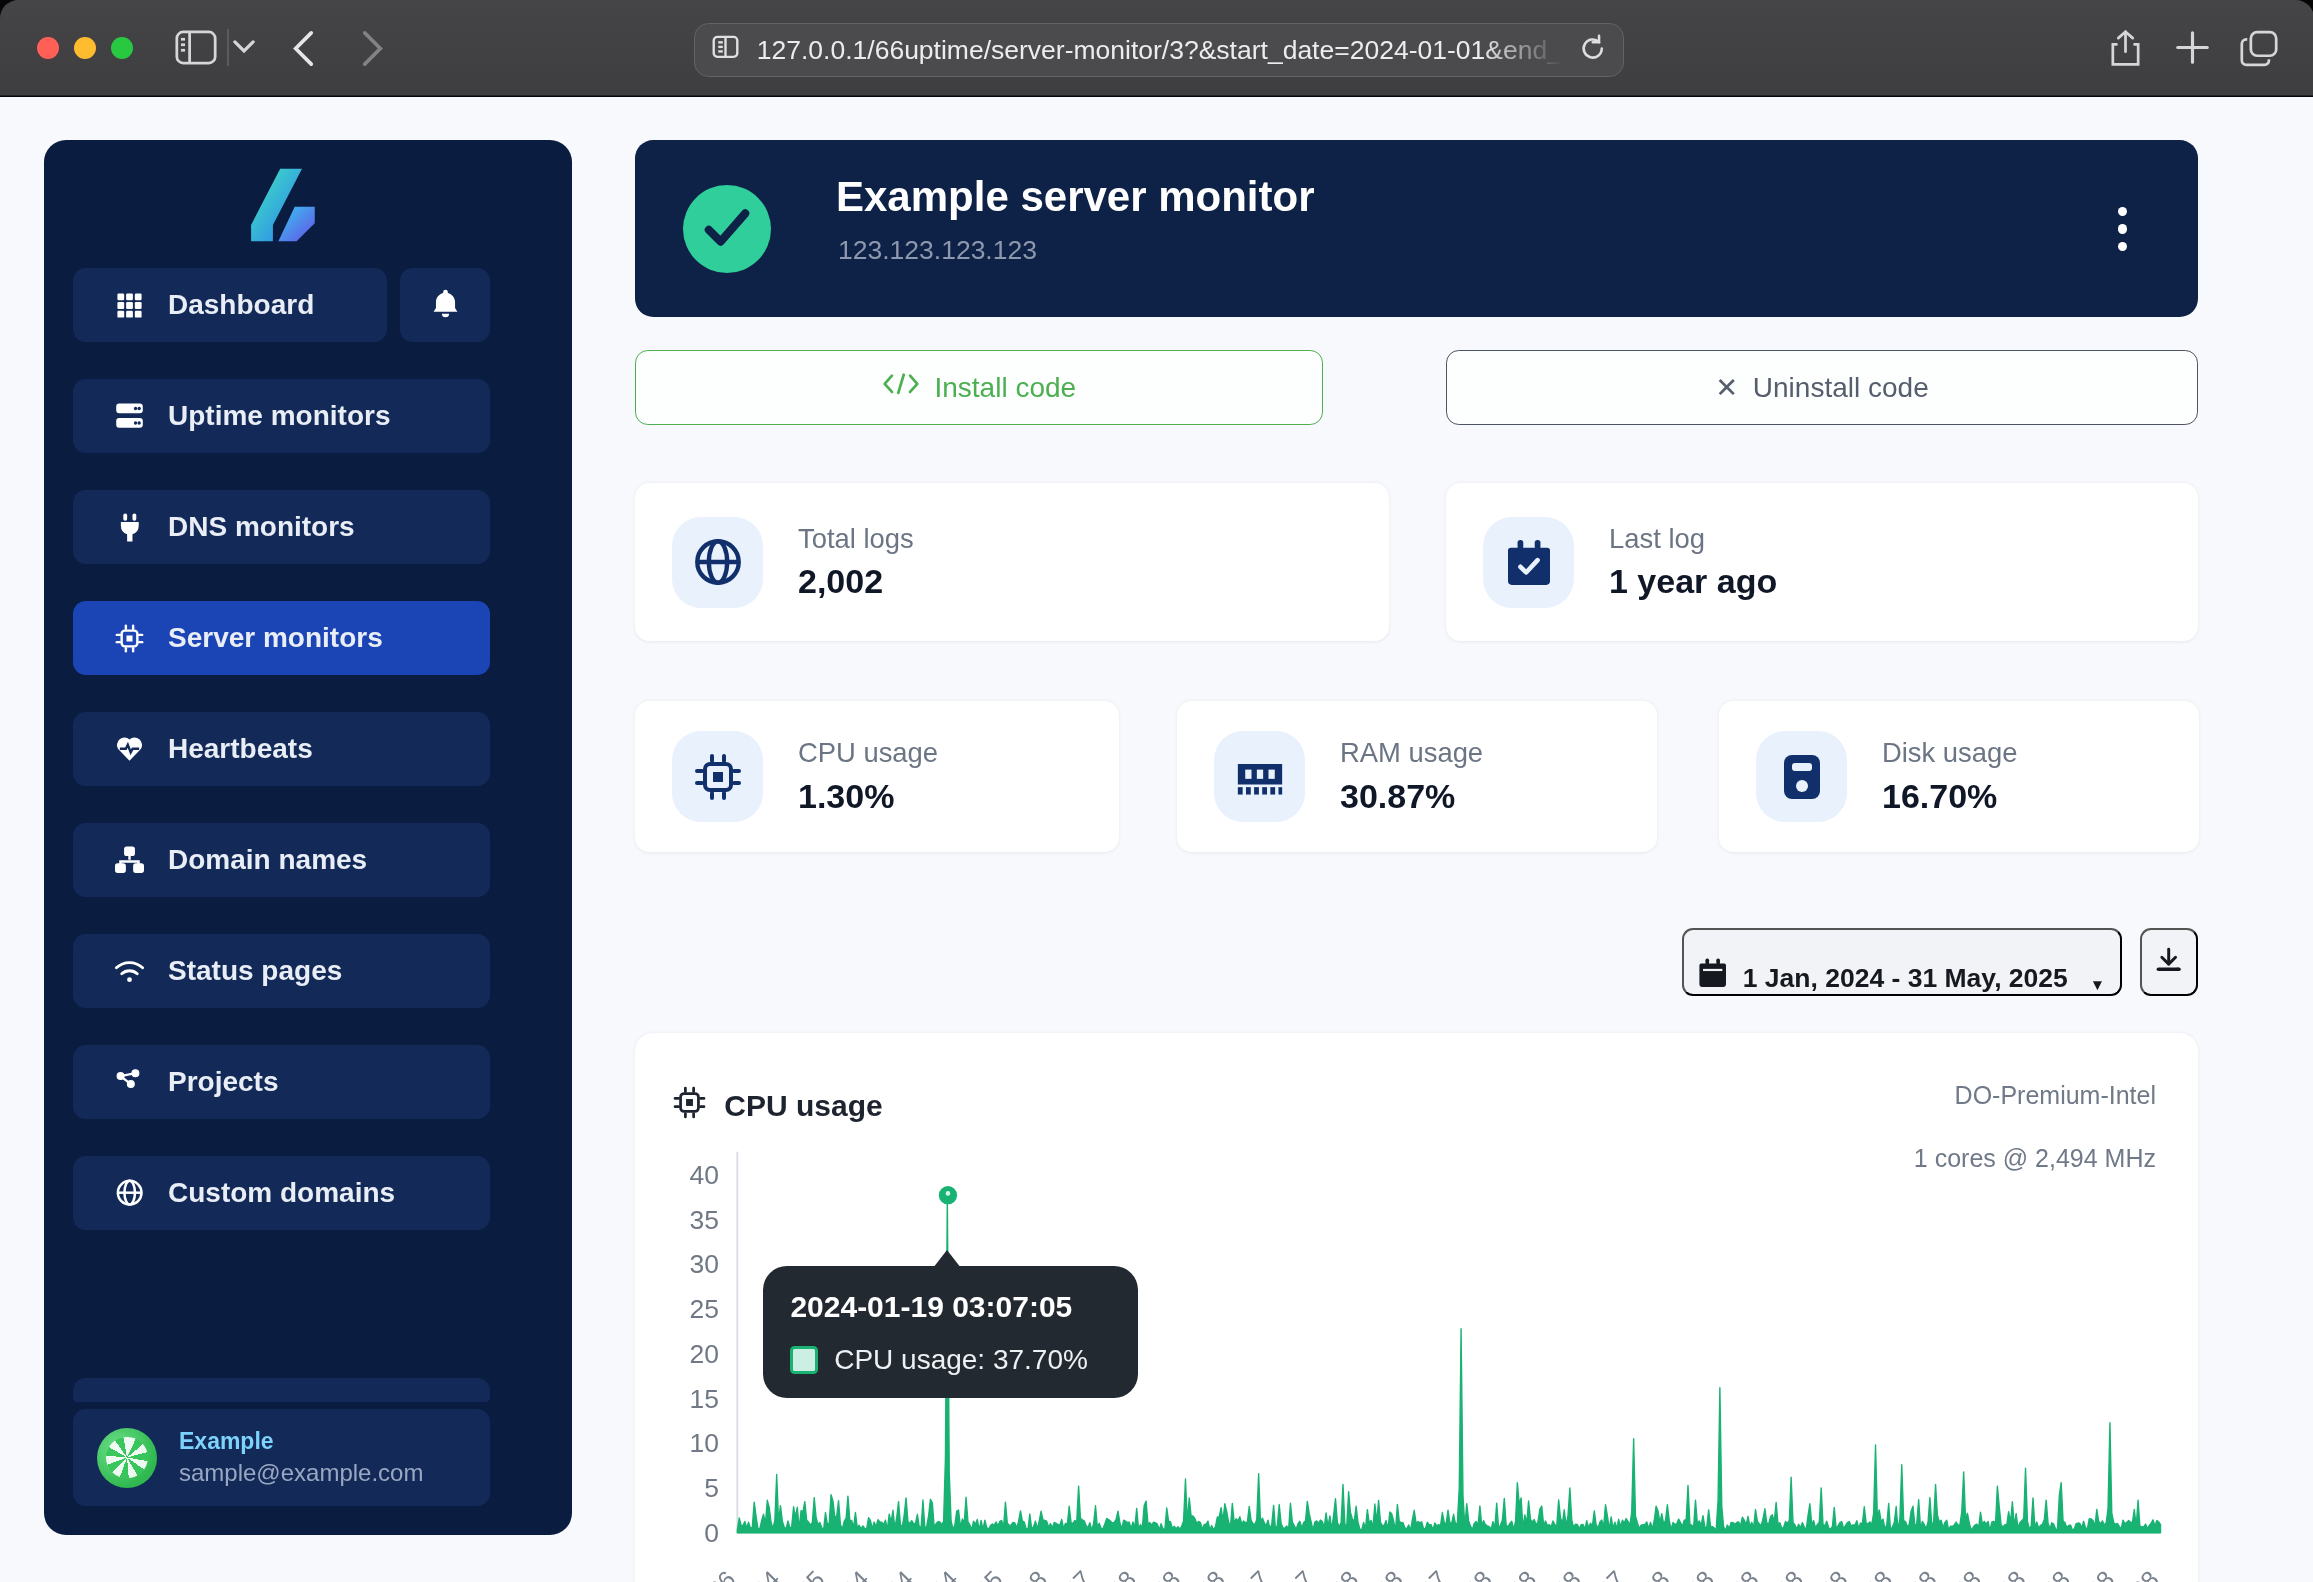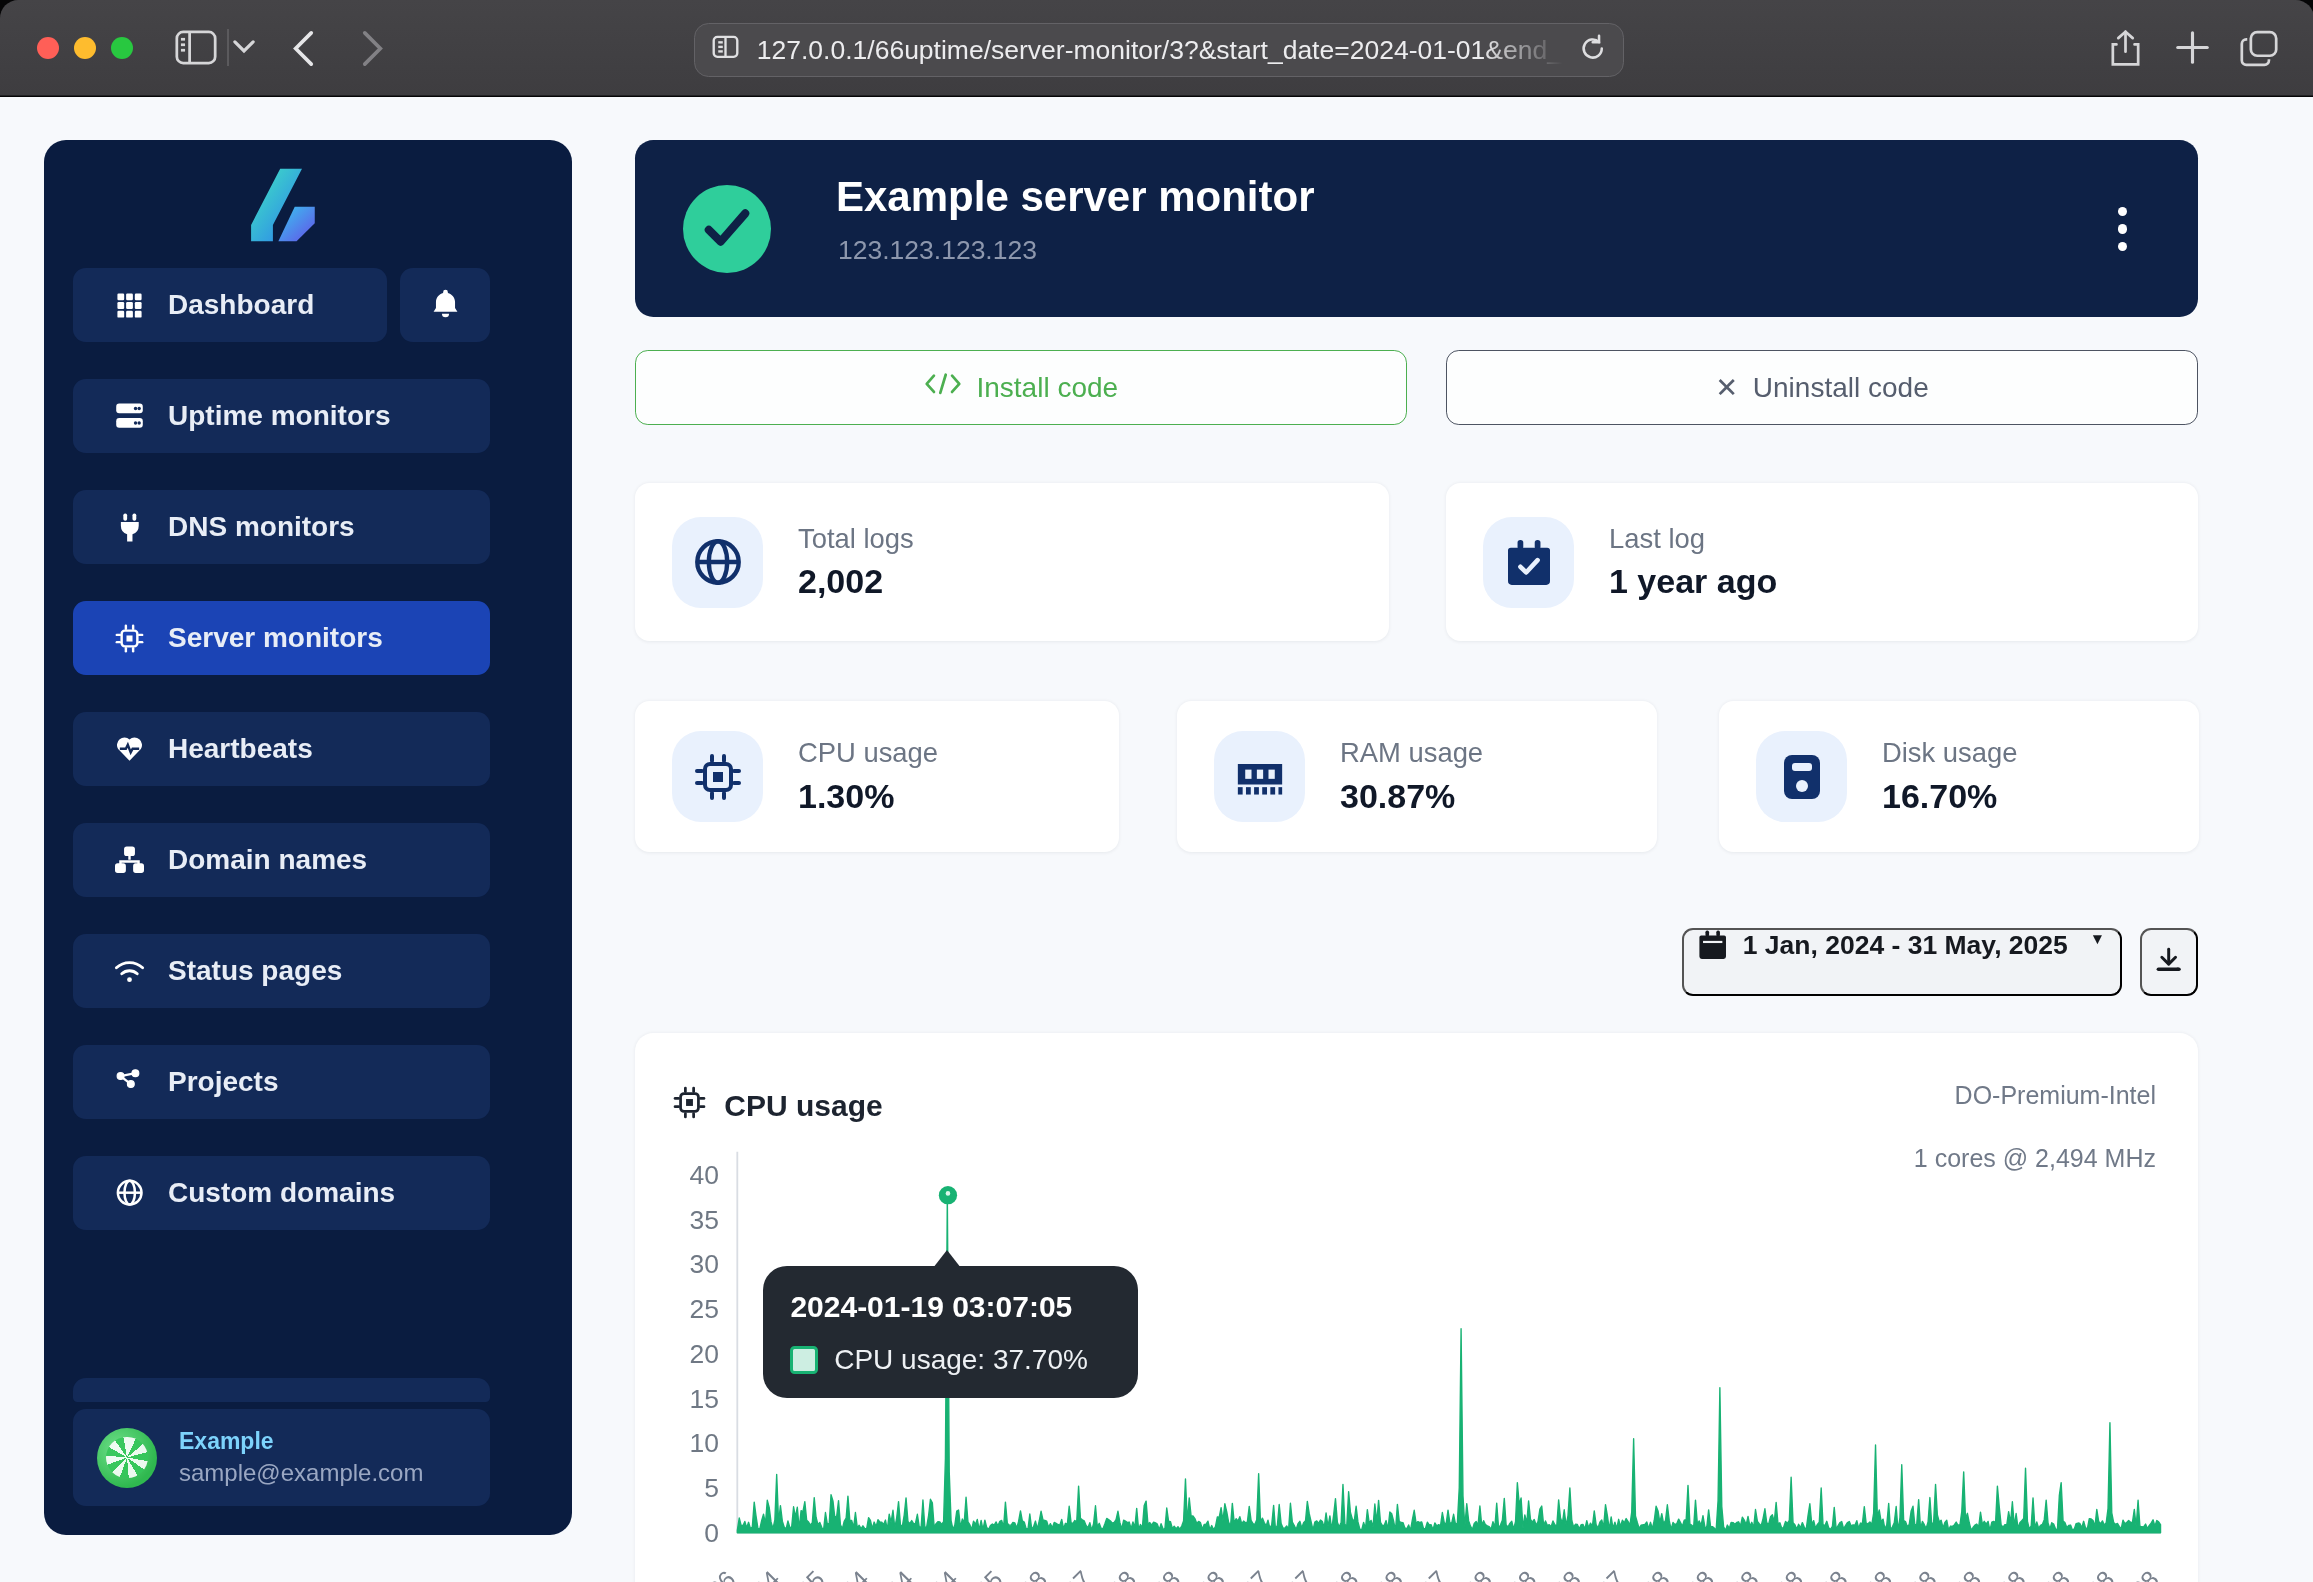--- a/index.html
+++ b/index.html
@@ -64,36 +64,36 @@
   .htitle { position:absolute; left:201px; top:33px; color:#ffffff; font-size:42px; font-weight:700; }
   .hsub   { position:absolute; left:203px; top:95px; color:#8d97ad; font-size:26.5px; }
   .kebab  { position:absolute; right:57px; top:57px; width:37px; height:64px; display:flex;
             flex-direction:column; align-items:center; justify-content:center; gap:8.2px; }
   .kebab i{ width:9.1px; height:9.1px; border-radius:50%; background:#fff; }
 
   
   .btn { position:absolute; top:253px; height:75px; border-radius:12.8px; background:#fdfefe;
          display:flex; align-items:center; justify-content:center; gap:14.6px;
          font-size:28px; font-weight:500; }
-  .btn-install { left:635px; width:772px; border:1.8px solid #4caf50; color:#4caf50; }
+  .btn-install { left:635px; width:688px; border:1.8px solid #4caf50; color:#4caf50; }
   .btn-uninstall { left:1446px; width:752px; border:1.8px solid #4d5462; color:#565e6e; }
   .xmark { font-size:27.4px; }
 
   
   .card { position:absolute; background:#fff; border-radius:14.6px;
           box-shadow:0 0.9px 3.7px rgba(16,24,40,.07); display:flex; align-items:center;
           padding-left:37px; gap:35px; }
   .iconsq { width:91px; height:91px; border-radius:29px; background:#e9f1fd;
             display:flex; align-items:center; justify-content:center; color:#11306b; flex:none; }
   .slabel { color:#6c7584; font-size:27.4px; }
   .svalue { color:#101828; font-size:34px; font-weight:700; margin-top:7.3px; }
 
   
   .datebtn { position:absolute; left:1682px; top:831px; width:440px; height:68px;
-             background:#f1f3f6; border-radius:11px; display:flex; align-items:flex-start;
+             background:#f1f3f6; border-radius:11px; display:flex; align-items:flex-end;
              justify-content:center; gap:16.4px; color:#16191f; font-size:26.5px; font-weight:600; }
   .dlbtn { position:absolute; left:2140px; top:831px; width:58px; height:68px;
            background:#f1f3f6; border-radius:11px; display:flex; align-items:center;
            justify-content:center; color:#16191f; }
   .caret { font-size:15.5px; margin-left:5.5px; }
 
   
   .chartcard { position:absolute; left:635px; top:936px; width:1563px; height:603px;
                background:#fff; border-radius:18.3px; box-shadow:0 0.9px 3.7px rgba(16,24,40,.07); }
   .ctitle { position:absolute; left:38px; top:53px; display:flex; align-items:center; gap:18.3px;

